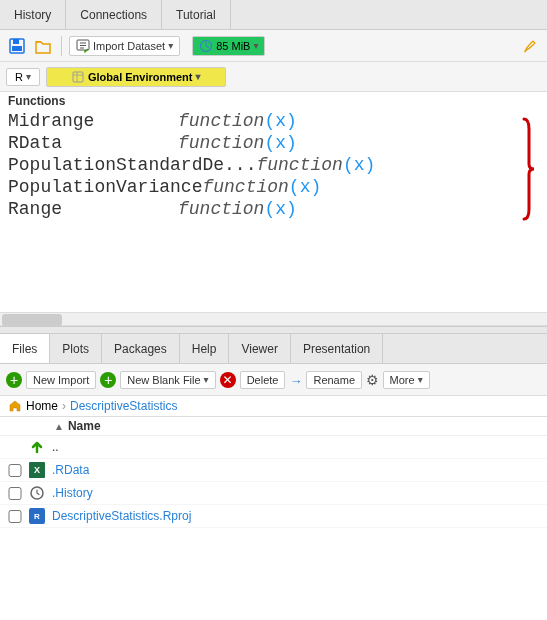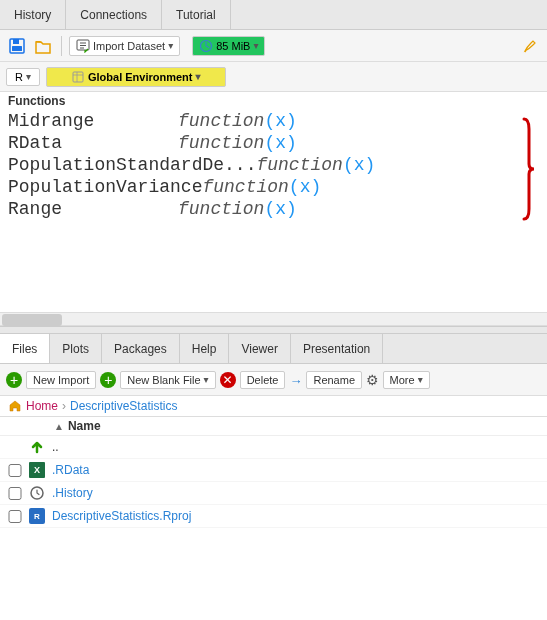--- a/index.html
+++ b/index.html
@@ -186,21 +186,21 @@
     
     .breadcrumb {
       display: flex;
       align-items: center;
       padding: 3px 8px;
       font-size: 12px;
       border-bottom: 1px solid #ddd;
       background: #fff;
       gap: 4px;
     }
-    .breadcrumb a { color: #be185d; text-decoration: none; cursor: pointer; }
+    .breadcrumb a { color: #000000; text-decoration: none; cursor: pointer; }
     .breadcrumb .sep { color: #999; }
 
     
     .file-list {
       background: #fff;
     }
     .file-list-header {
       display: flex;
       align-items: center;
       padding: 2px 8px;

